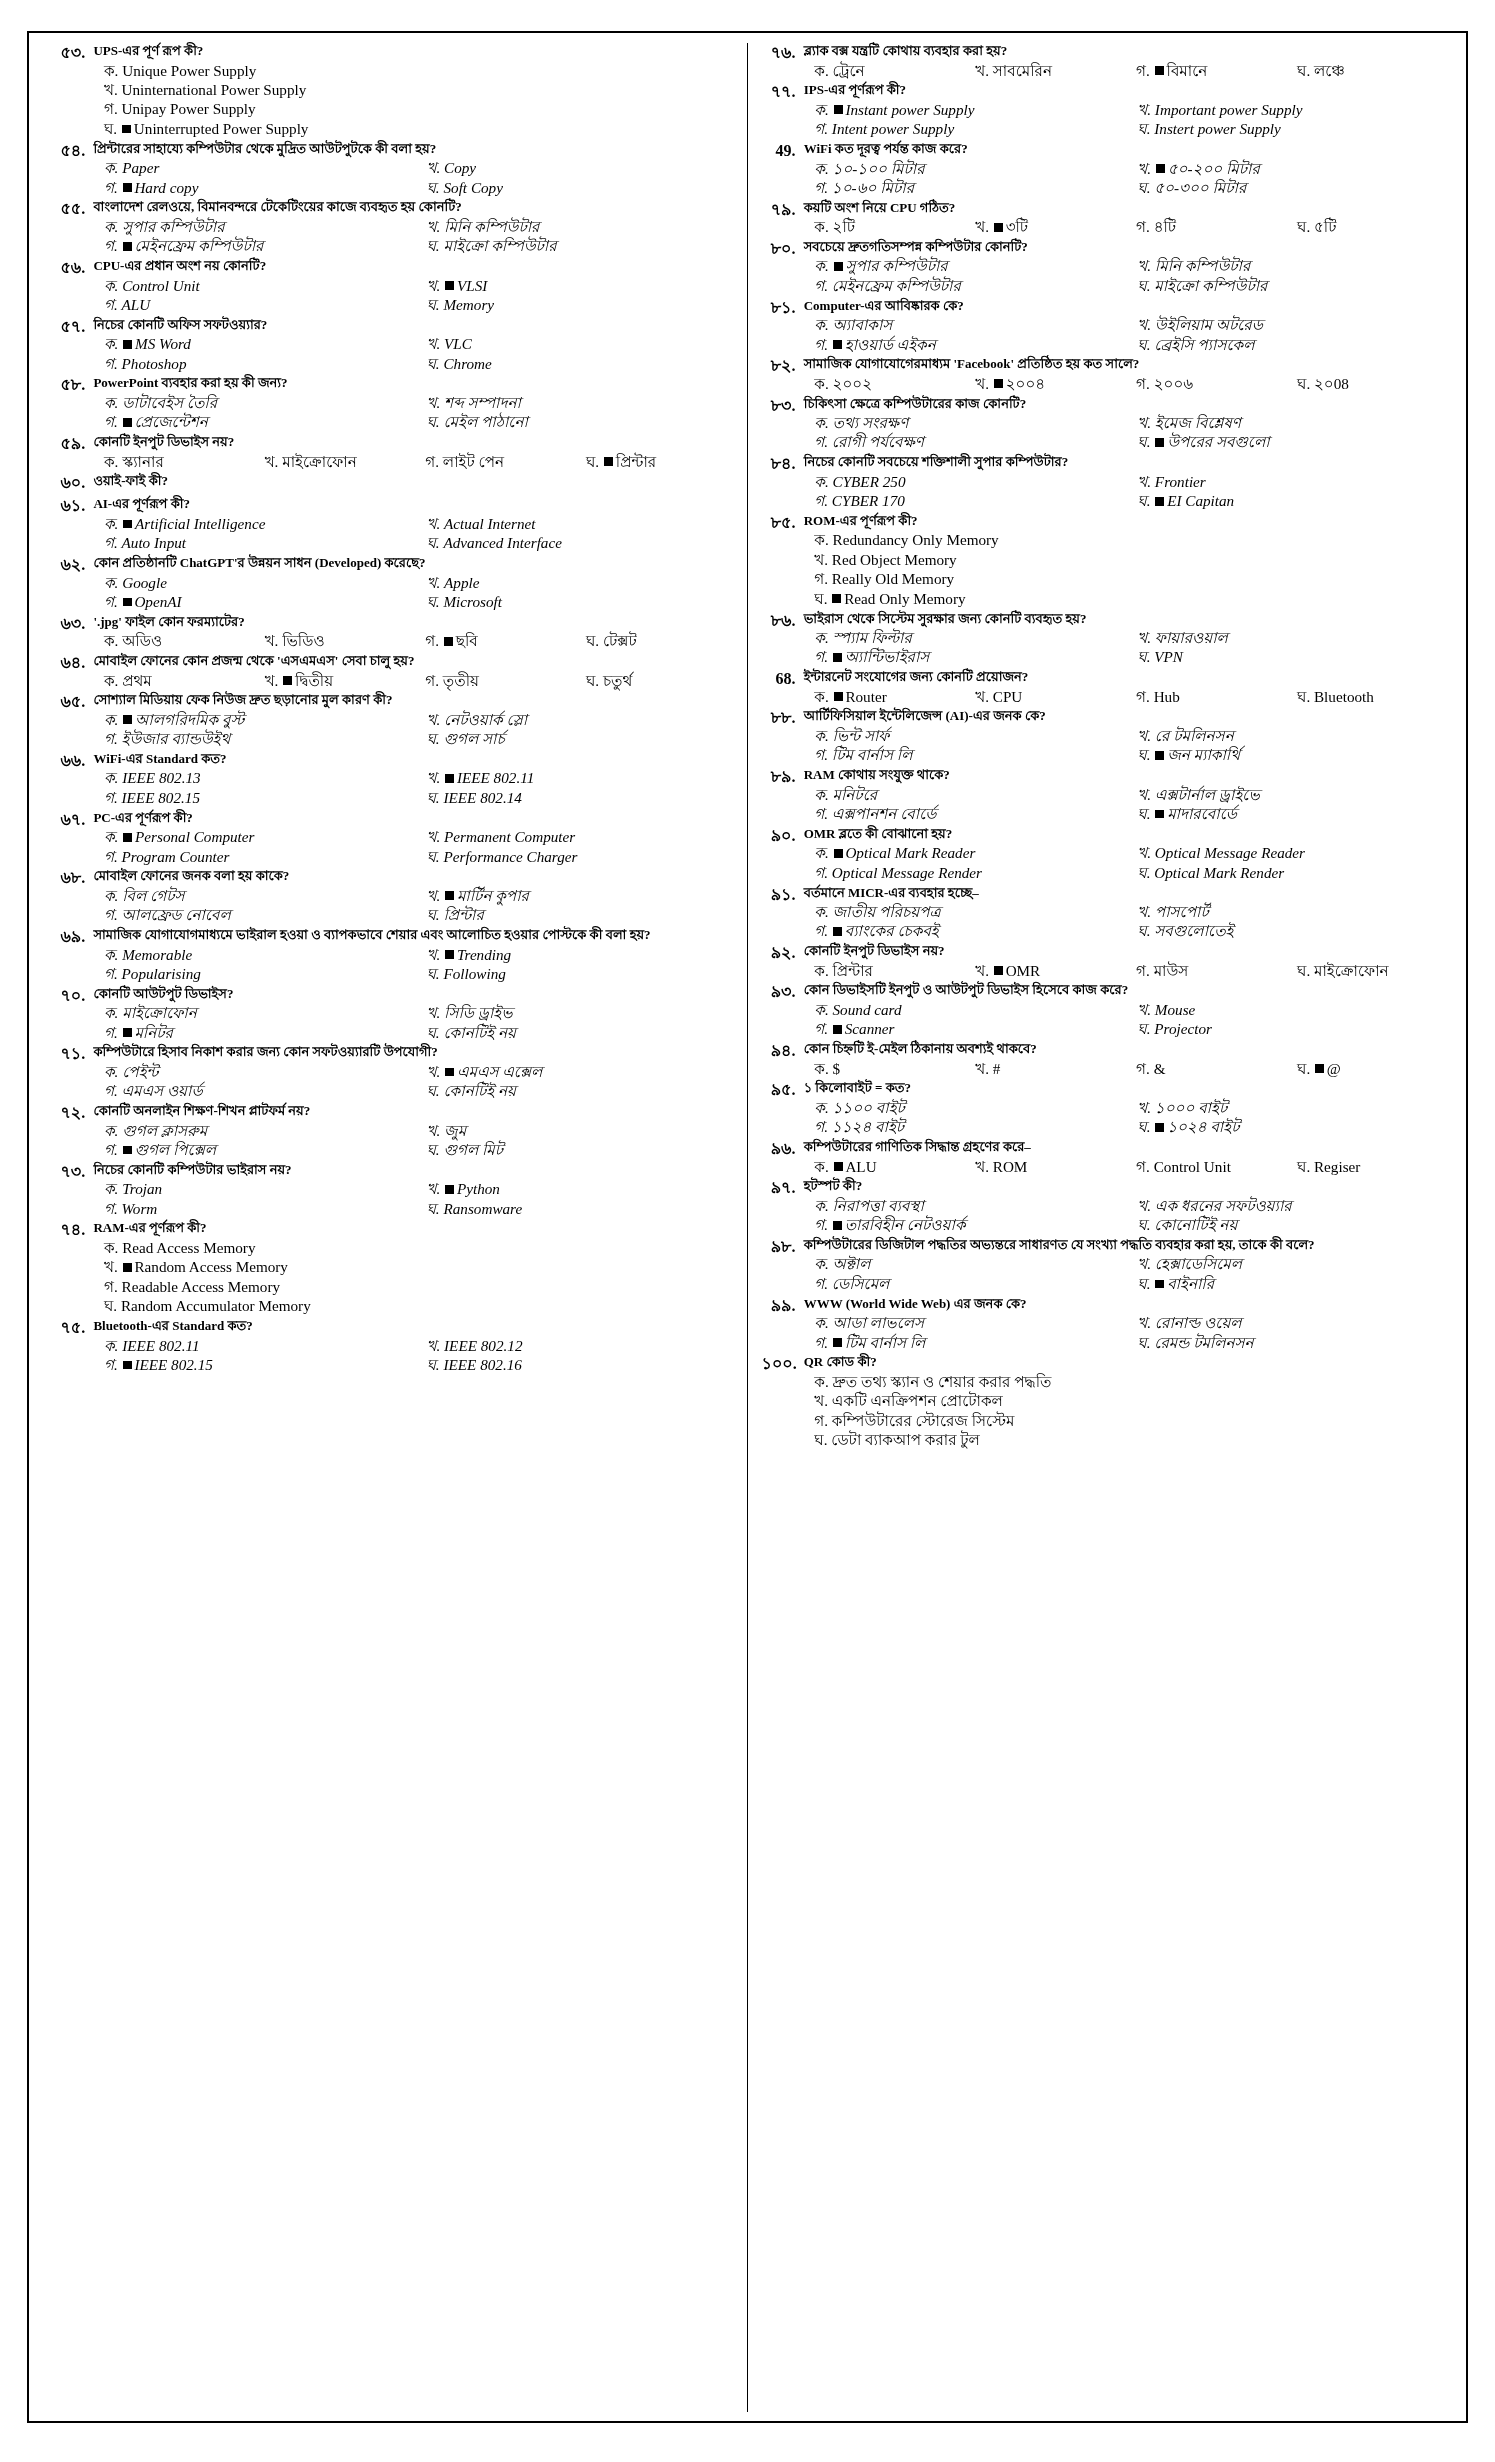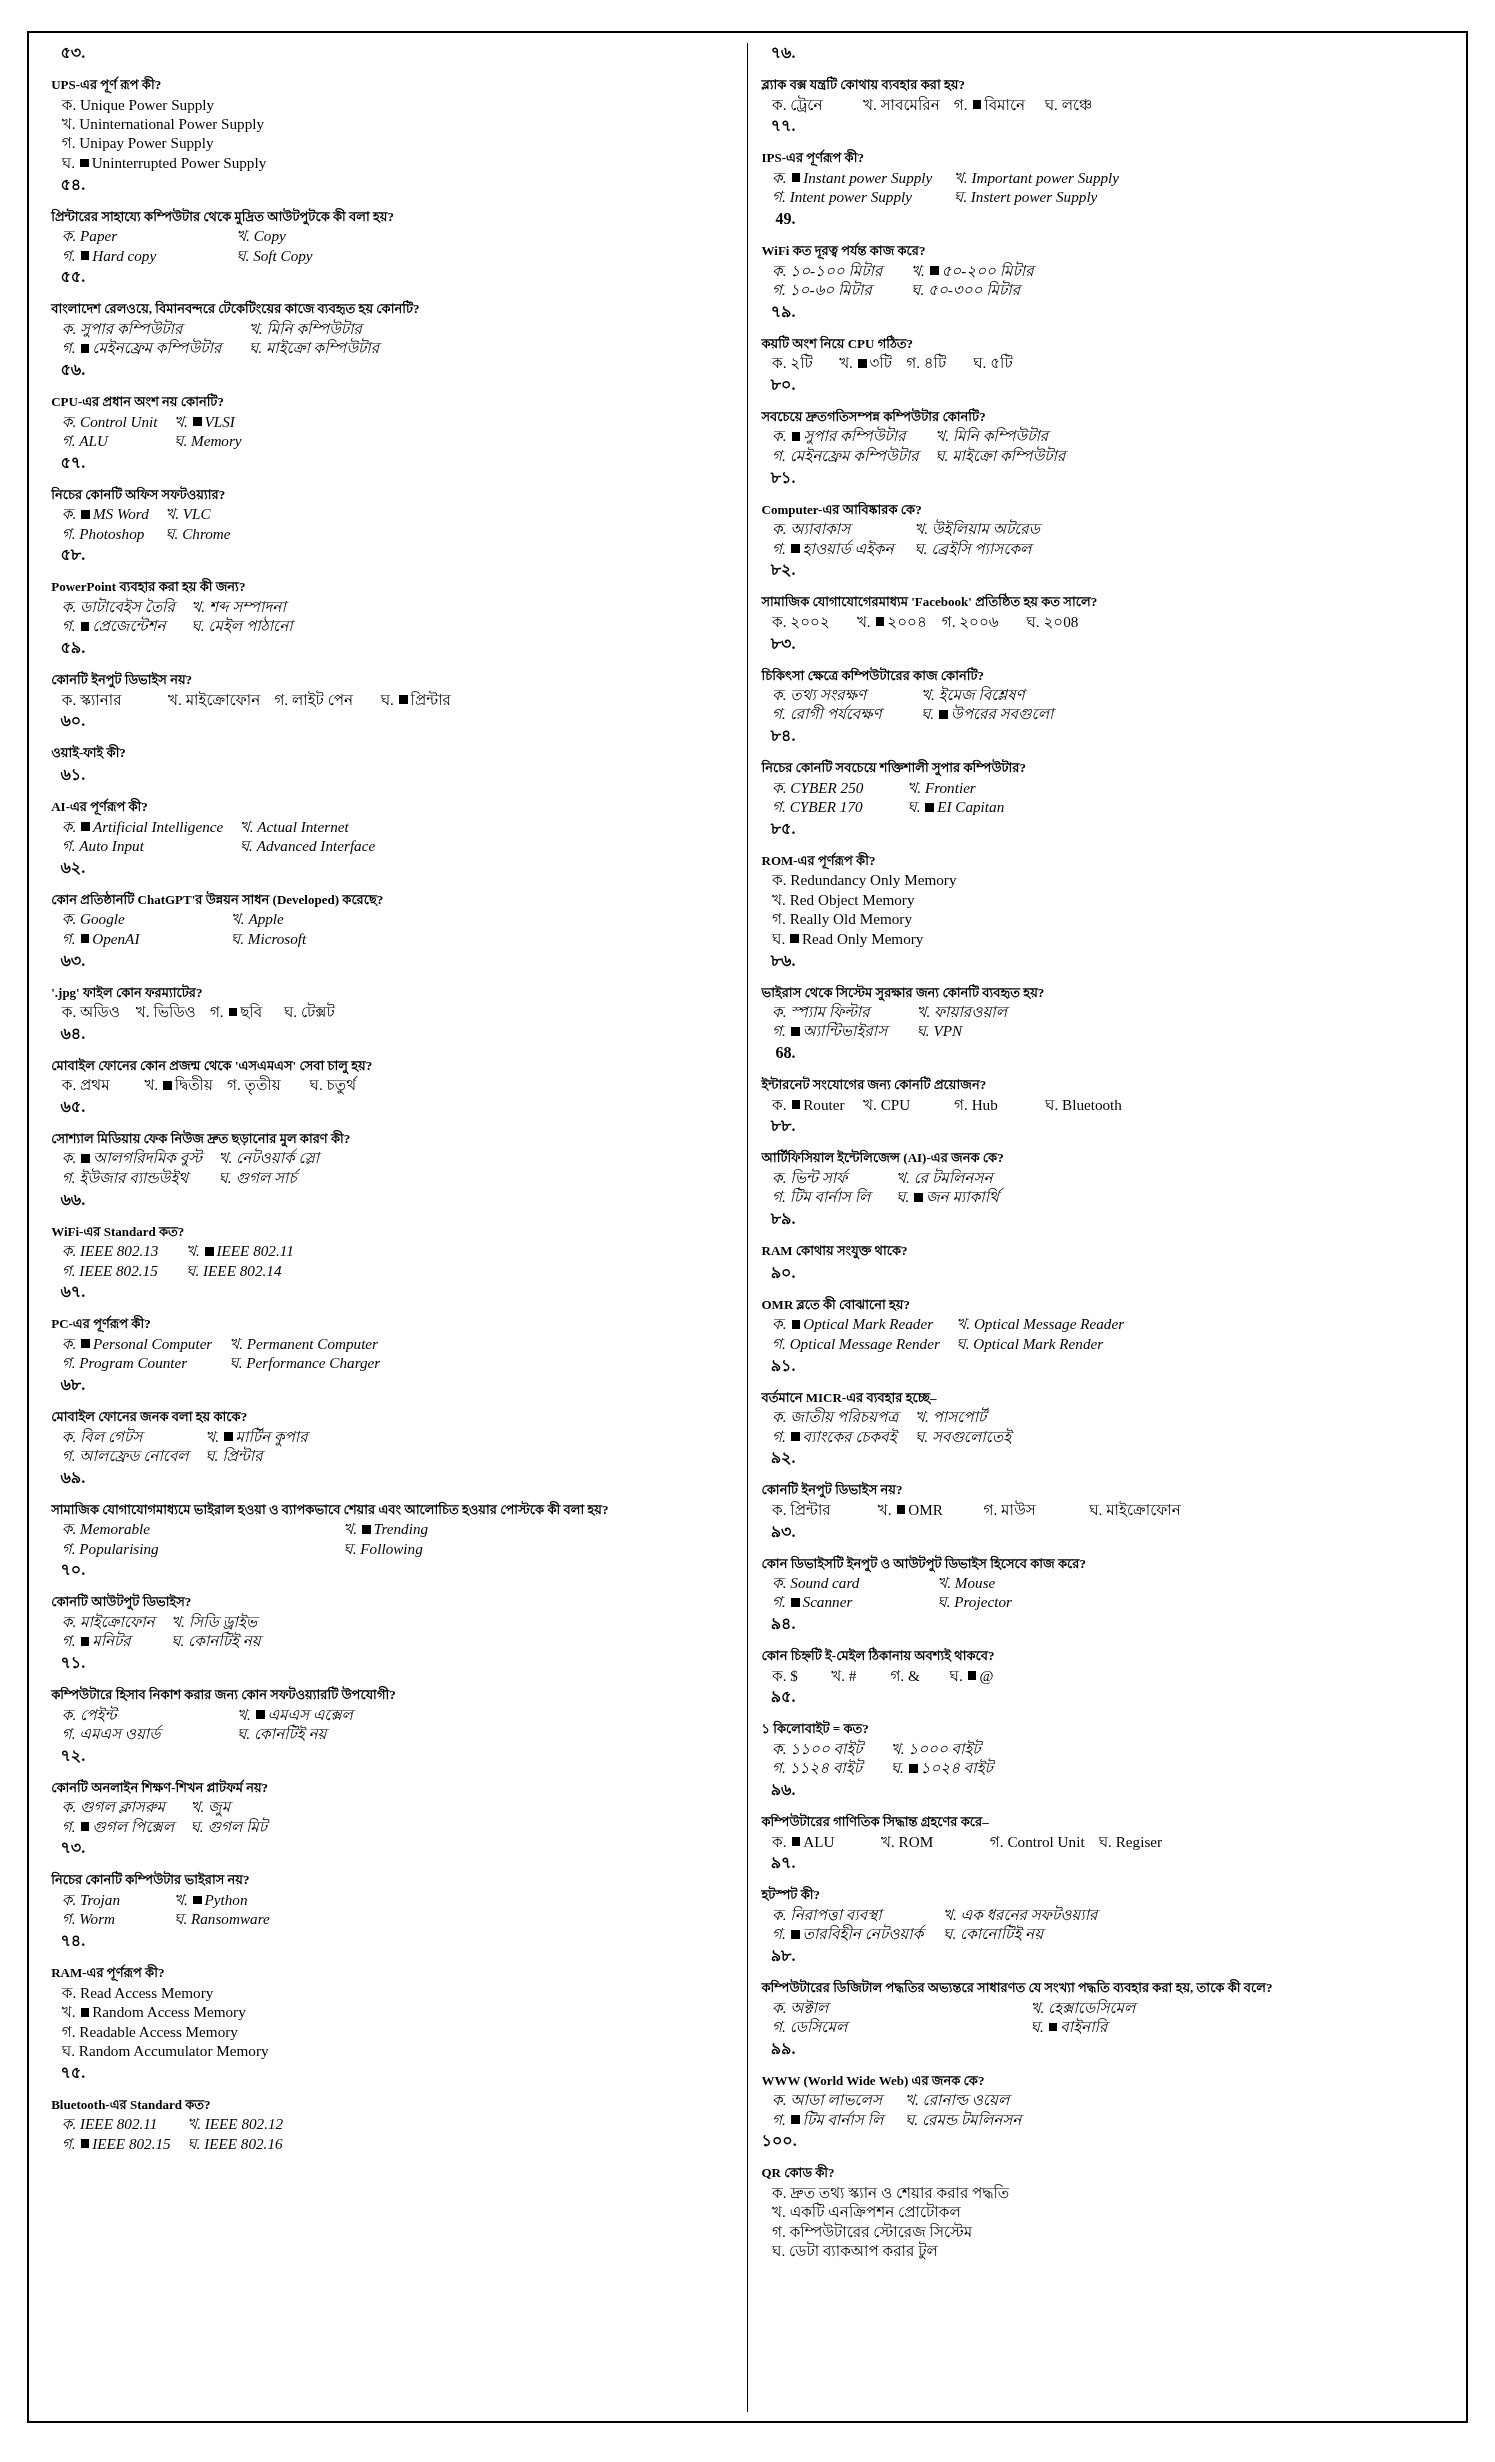--- a/index.html
+++ b/index.html
@@ -26,21 +26,20 @@
     flex-direction:row;
   }
   .col {
     box-sizing:border-box;
     width:50%;
     padding:0 14px;
   }
   .col.left { border-right:1.8px solid #000; }
   .q {
     display:flex;
-    flex-direction:column;
     align-items:flex-start;
     margin-bottom:2.3px;
   }
   .qnum {
     width:34px;
     flex:0 0 34px;
     text-align:right;
     padding-right:8.2px;
     font-size:16px;
     line-height:1.30;
@@ -519,20 +518,26 @@
               <div class="opt"><span class="lab">খ.</span> <span class="txt">রে টমলিনসন</span></div>
               <div class="opt"><span class="lab">গ.</span> <span class="txt">টিম বার্নাস লি</span></div>
               <div class="opt"><span class="lab">ঘ.</span> <span class="sq"></span><span class="txt">জন ম্যাকার্থি</span></div>
             </div>
           </div>
         </div>
         <div class="q">
           <div class="qnum">৮৯.</div>
           <div class="qbody">
             <div class="stem latin">RAM কোথায় সংযুক্ত থাকে?</div>
+            <div class="opts grid2">
+              <div class="opt"><span class="lab">ক.</span> <span class="txt">মনিটরে</span></div>
+              <div class="opt"><span class="lab">খ.</span> <span class="txt">এক্সটার্নাল ড্রাইভে</span></div>
+              <div class="opt"><span class="lab">গ.</span> <span class="txt">এক্সপানশন বোর্ডে</span></div>
+              <div class="opt"><span class="lab">ঘ.</span> <span class="sq"></span><span class="txt">মাদারবোর্ডে</span></div>
+            </div>
           </div>
         </div>
         <div class="q">
           <div class="qnum">৯০.</div>
           <div class="qbody">
             <div class="stem latin">OMR ব্লতে কী বোঝানো হয়?</div>
             <div class="opts grid2">
               <div class="opt"><span class="lab">ক.</span> <span class="sq"></span><span class="txt">Optical Mark Reader</span></div>
               <div class="opt"><span class="lab">খ.</span> <span class="txt">Optical Message Reader</span></div>
               <div class="opt"><span class="lab">গ.</span> <span class="txt">Optical Message Render</span></div>

